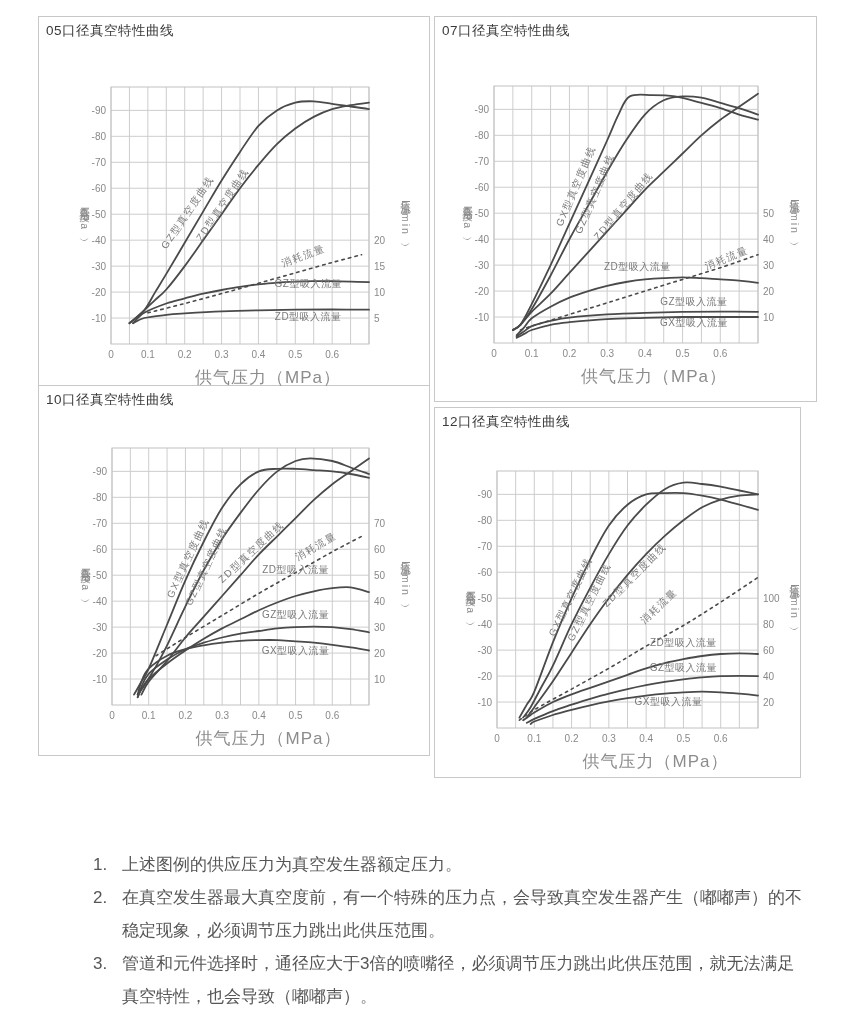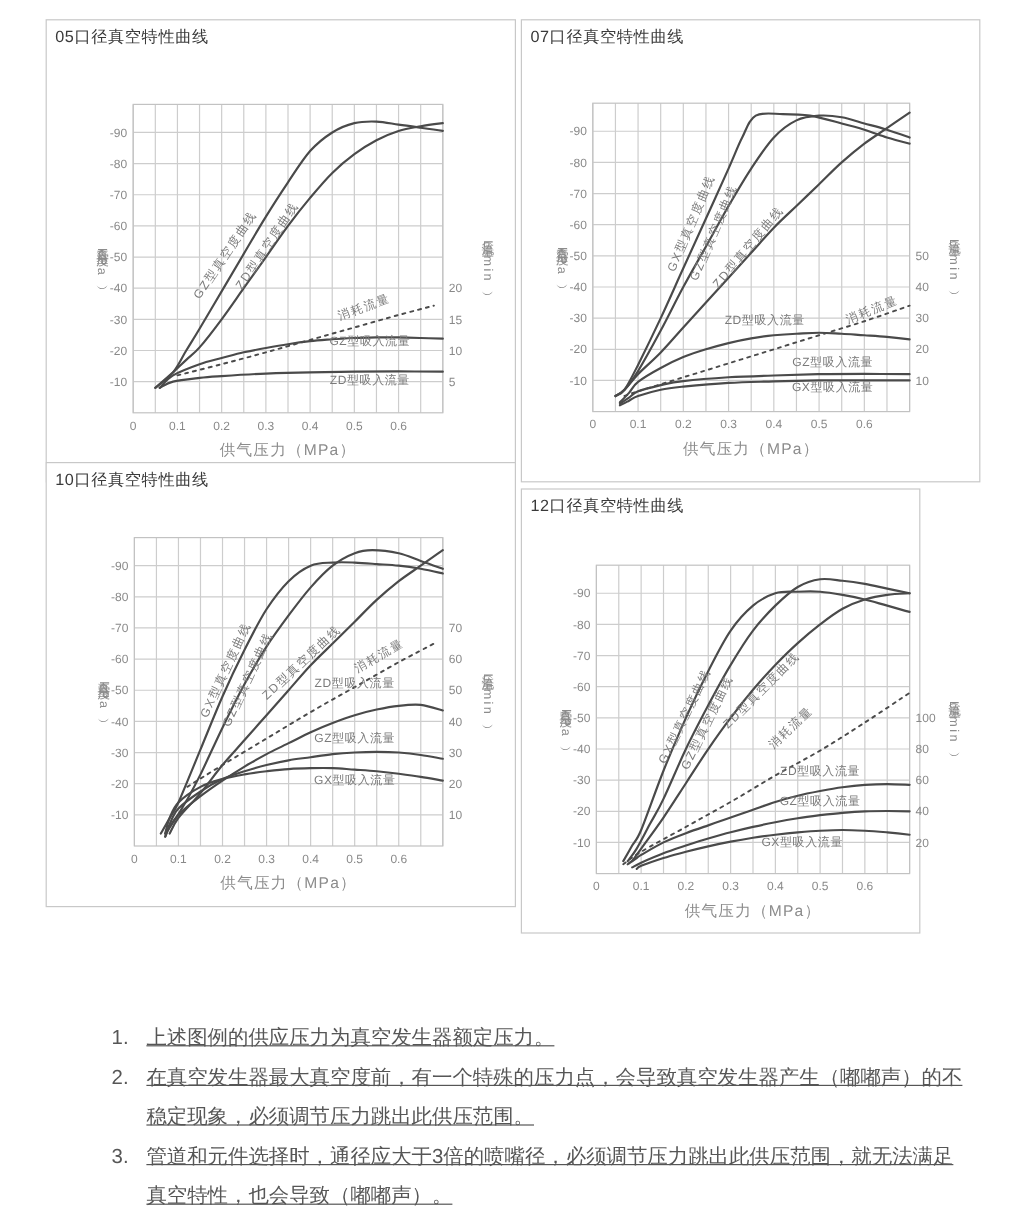--- a/index.html
+++ b/index.html
@@ -5,26 +5,26 @@
   html,body{margin:0;padding:0;background:#ffffff;}
   .page{position:relative;width:863px;height:1021px;background:#ffffff;overflow:hidden;
         font-family:"Liberation Sans","DejaVu Sans",sans-serif;}
   .panel{position:absolute;border:1px solid #c8c8c8;background:#ffffff;box-sizing:border-box;}
   .panel-title{position:absolute;left:7px;top:5px;font-size:13.5px;font-weight:500;color:#3a3a3a;
                letter-spacing:0.5px;z-index:3;}
   .chart-svg{position:absolute;left:0;top:0;}
   .v-axis-title{position:absolute;writing-mode:vertical-rl;text-orientation:mixed;
                 font-size:10.5px;color:#8c8c8c;letter-spacing:2px;transform:translateY(-50%);
                 white-space:nowrap;z-index:2;}
-  .x-axis-title{position:absolute;font-size:13px;color:#8c8c8c;letter-spacing:1px;
-                transform:translateX(-50%);white-space:nowrap;z-index:2;}
+  .x-axis-title{position:absolute;font-size:17px;color:#8c8c8c;letter-spacing:1px;
+                transform:translateX(-50%);white-space:nowrap;z-index:2;margin-left:28px;}
   .notes{position:absolute;left:93px;top:848px;width:712px;font-size:17px;line-height:33px;color:#565656;}
   .note{display:flex;align-items:flex-start;}
   .note-num{flex:0 0 29px;}
-  .note-text{flex:1 1 auto;max-width:683px;text-decoration:underline;}
+  .note-text{flex:1 1 auto;max-width:683px;}
   svg text{font-family:"Liberation Sans","DejaVu Sans",sans-serif;}
 </style>
 </head>
 <body>
 
 <div class="page">
 
   <section>
     <div class="panel" style="left: 38px; top: 16px; width: 392px; height: 386px;">
       <div class="panel-title">05口径真空特性曲线</div>
@@ -244,21 +244,21 @@
             <text x="335" y="218.66161616161614" text-anchor="start">40</text>
             <text x="335" y="192.7020202020202" text-anchor="start">50</text>
             <text x="335" y="166.74242424242425" text-anchor="start">60</text>
             <text x="335" y="140.7828282828283" text-anchor="start">70</text>
           </g>
         </svg>
         <div class="v-axis-title" style="left: 40px; top: 190.5px;">真空度（kPa）</div>
         <div class="v-axis-title" style="left: 360px; top: 190.5px;">流量（L/min）</div>
         <div class="x-axis-title" style="left: 201.5px; top: 341px;">供气压力（MPa）</div>
       </div>
-    <div class="panel" style="left: 434px; top: 407px; width: 333px; height: 371px;">
+    <div class="panel" style="left: 434px; top: 407px; width: 367px; height: 371px;">
       <div class="panel-title">12口径真空特性曲线</div>
     <svg width="383" height="371" class="chart-svg">
           <g stroke="#cdcdcd" stroke-width="1">
             <line x1="62" y1="63" x2="62" y2="320"></line>
             <line x1="80.64285714285714" y1="63" x2="80.64285714285714" y2="320"></line>
             <line x1="99.28571428571429" y1="63" x2="99.28571428571429" y2="320"></line>
             <line x1="117.92857142857144" y1="63" x2="117.92857142857144" y2="320"></line>
             <line x1="136.57142857142858" y1="63" x2="136.57142857142858" y2="320"></line>
             <line x1="155.21428571428572" y1="63" x2="155.21428571428572" y2="320"></line>
             <line x1="173.8571428571429" y1="63" x2="173.8571428571429" y2="320"></line>

